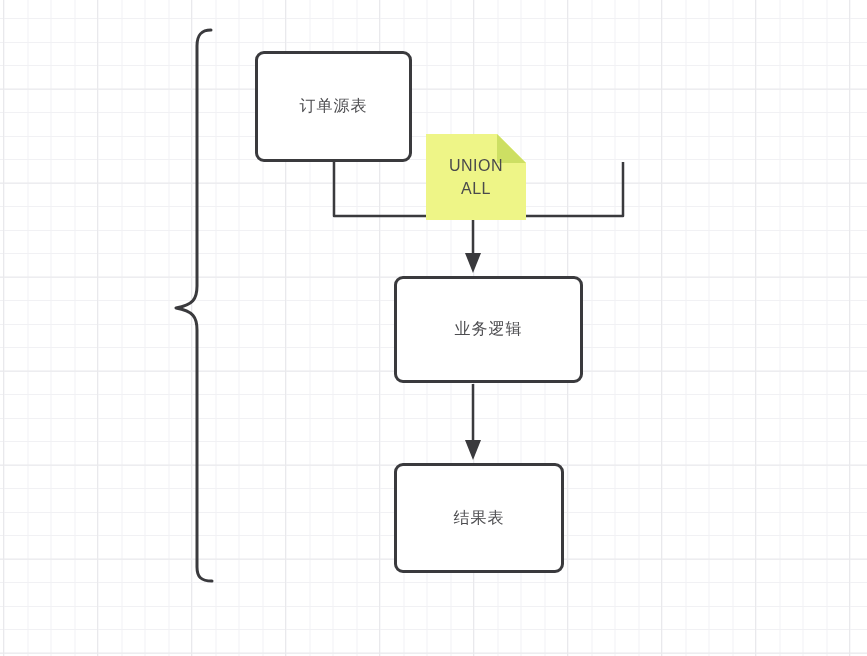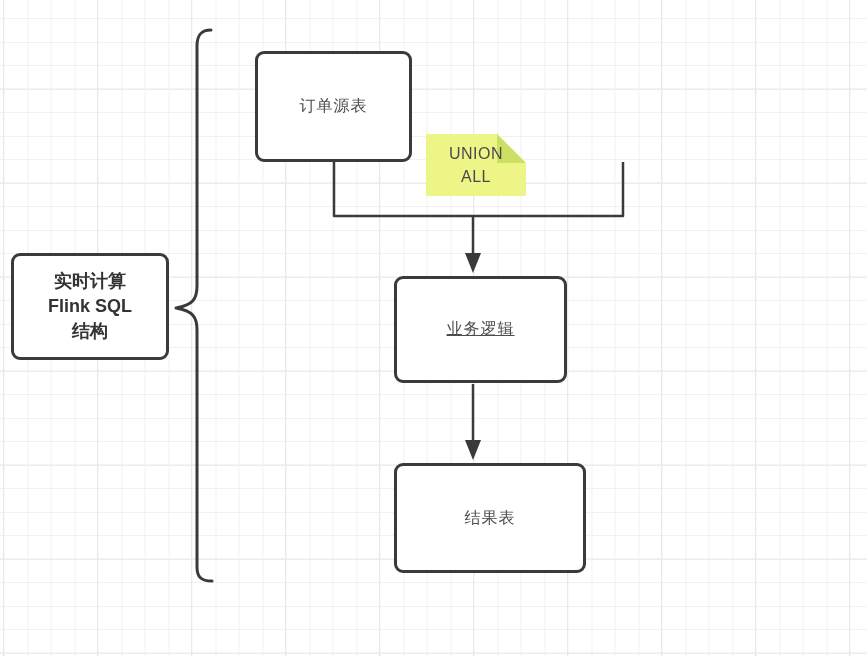--- a/index.html
+++ b/index.html
@@ -38,22 +38,22 @@
     display: flex;
     align-items: center;
     justify-content: center;
     font-size: 16px;
     color: #4d4d50;
     letter-spacing: 1px;
     z-index: 2;
   }
   .node-order    { left: 255px; top: 51px;  width: 157px; height: 111px; }
   .node-return   { left: 543px; top: 51px;  width: 157px; height: 110px; }
-  .node-business { left: 394px; top: 276px; width: 173px; height: 107px; text-decoration: underline; }
-  .node-result   { left: 394px; top: 463px; width: 192px; height: 110px; }
+  .node-business { left: 394px; top: 276px; width: 189px; height: 107px; }
+  .node-result   { left: 394px; top: 463px; width: 170px; height: 110px; }
   .label-box {
     position: absolute;
     left: 11px; top: 253px;
     width: 158px; height: 107px;
     box-sizing: border-box;
     background: #ffffff;
     border: 3px solid #3a3a3d;
     border-radius: 9px;
     display: flex;
     flex-direction: column;
@@ -61,21 +61,21 @@
     justify-content: center;
     font-size: 18px;
     font-weight: bold;
     color: #333333;
     line-height: 25px;
     z-index: 2;
   }
   .note {
     position: absolute;
     left: 426px; top: 134px;
-    width: 100px; height: 62px;
+    width: 100px; height: 86px;
     z-index: 3;
   }
   .note-body {
     position: absolute;
     left: 0; top: 0;
     width: 100%; height: 100%;
     background: #eef587;
     clip-path: polygon(0 0, calc(100% - 29px) 0, 100% 29px, 100% 100%, 0 100%);
   }
   .note-fold {
@@ -132,19 +132,14 @@
 
   <div class="note">
     <div class="note-body"></div>
     <div class="note-fold"></div>
     <div class="note-text">
       <span>UNION</span>
       <span>ALL</span>
     </div>
   </div>
 
-  <div class="label-box">
-    <div>实时计算</div>
-    <div>Flink SQL</div>
-    <div>结构</div>
-  </div>
 
 </div>
 
 </body></html>

